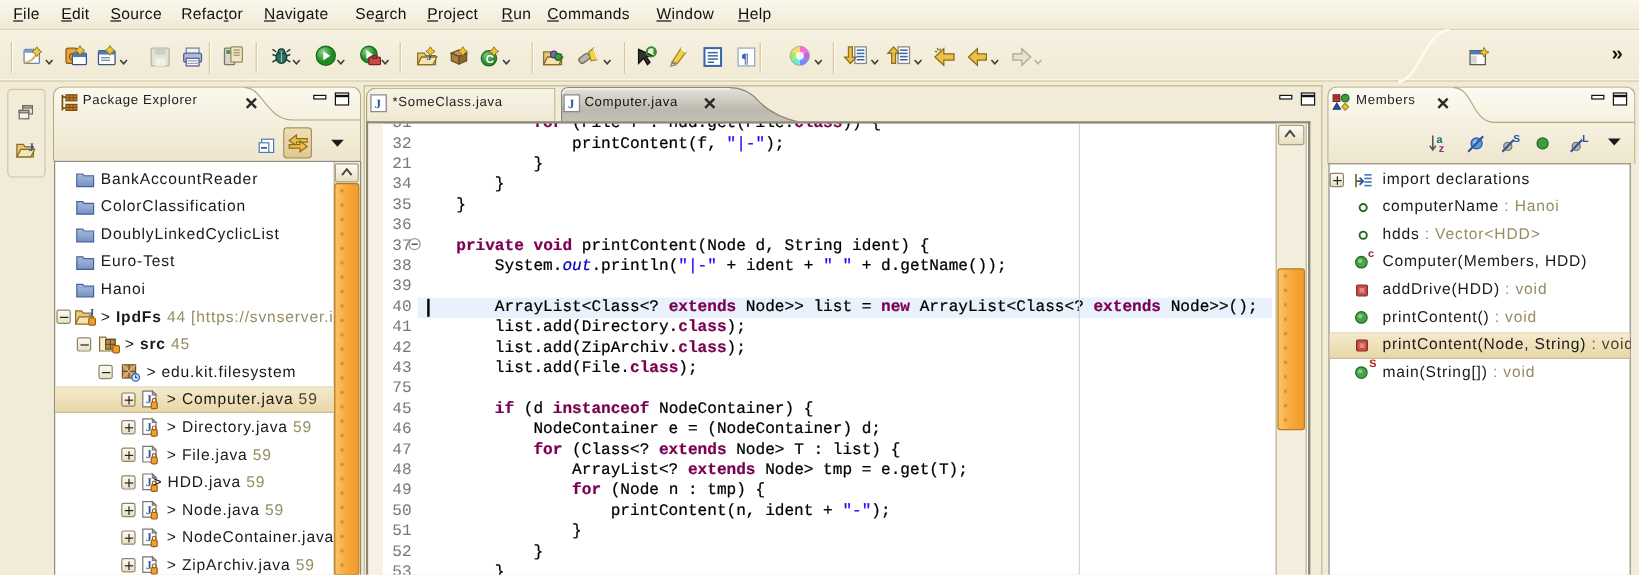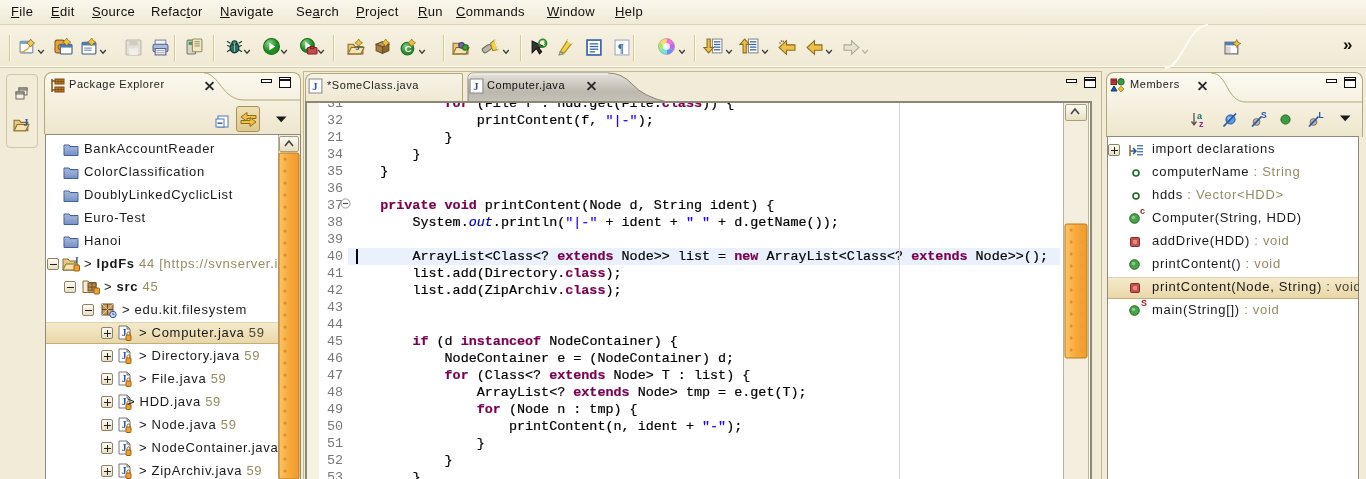--- a/index.html
+++ b/index.html
@@ -554,21 +554,22 @@
     <div class="codeline" style="left:41px;top:111px"><span style="visibility:hidden">        </span>System.<span class="sf">out</span>.println(<span class="str">"|-"</span> + ident + <span class="str">" "</span> + d.getName());</div>
     <div class="lnum" style="left:0px;top:128px;top:128px">39</div>
     <div class="codeline" style="left:41px;top:128px"><span style="visibility:hidden"></span></div>
     <div class="lnum" style="left:0px;top:145px;top:145px">40</div>
     <div class="codeline" style="left:41px;top:145px"><span style="visibility:hidden">        </span>ArrayList&lt;Class&lt;? <span class="kw">extends</span> Node&gt;&gt; list = <span class="kw">new</span> ArrayList&lt;Class&lt;? <span class="kw">extends</span> Node&gt;&gt;();</div>
     <div class="lnum" style="left:0px;top:162px;top:162px">41</div>
     <div class="codeline" style="left:41px;top:162px"><span style="visibility:hidden">        </span>list.add(Directory.<span class="kw">class</span>);</div>
     <div class="lnum" style="left:0px;top:179px;top:179px">42</div>
     <div class="codeline" style="left:41px;top:179px"><span style="visibility:hidden">        </span>list.add(ZipArchiv.<span class="kw">class</span>);</div>
     <div class="lnum" style="left:0px;top:196px;top:196px">43</div>
-    <div class="lnum" style="left:0px;top:213px;top:213px">44</div>
+    <div class="codeline" style="left:41px;top:196px"><span style="visibility:hidden">        </span>list.add(File.<span class="kw">class</span>);</div>
+    <div class="lnum" style="left:0px;top:213px;top:213px">75</div>
     <div class="codeline" style="left:41px;top:213px"><span style="visibility:hidden"></span></div>
     <div class="lnum" style="left:0px;top:230px;top:230px">45</div>
     <div class="codeline" style="left:41px;top:230px"><span style="visibility:hidden">        </span><span class="kw">if</span> (d <span class="kw">instanceof</span> NodeContainer) {</div>
     <div class="lnum" style="left:0px;top:247px;top:247px">46</div>
     <div class="codeline" style="left:41px;top:247px"><span style="visibility:hidden">            </span>NodeContainer e = (NodeContainer) d;</div>
     <div class="lnum" style="left:0px;top:264px;top:264px">47</div>
     <div class="codeline" style="left:41px;top:264px"><span style="visibility:hidden">            </span><span class="kw">for</span> (Class&lt;? <span class="kw">extends</span> Node&gt; T : list) {</div>
     <div class="lnum" style="left:0px;top:281px;top:281px">48</div>
     <div class="codeline" style="left:41px;top:281px"><span style="visibility:hidden">                </span>ArrayList&lt;? <span class="kw">extends</span> Node&gt; tmp = e.get(T);</div>
     <div class="lnum" style="left:0px;top:298px;top:298px">49</div>
@@ -662,31 +663,31 @@
 <path d="M2 2 L2 13" stroke="#8a6d1d" stroke-width="1.5"></path>
 <rect x="9" y="2" width="6" height="1.4" fill="#4e7bb4"></rect>
         <rect x="9" y="5" width="6" height="1.4" fill="#4e7bb4"></rect>
 <rect x="9" y="8" width="6" height="1.4" fill="#4e7bb4"></rect>
         <rect x="9" y="11" width="6" height="1.4" fill="#4e7bb4"></rect>
       </svg>
       <div class="trow" style="left:1152px;top:141px">import declarations</div>
       <svg class="abs" style="left:1132px;top:169px" width="8" height="8" viewBox="0 0 8 8">
         <circle cx="4" cy="4" r="3" fill="#fff" stroke="#1c6b1c" stroke-width="1.6"></circle>
       </svg>
-      <div class="trow" style="left:1152px;top:164px">computerName<span class="olive"> : String</span></div>
+      <div class="trow" style="left:1152px;top:164px">computerName<span class="olive"> : Hanoi</span></div>
       <svg class="abs" style="left:1132px;top:192px" width="8" height="8" viewBox="0 0 8 8">
         <circle cx="4" cy="4" r="3" fill="#fff" stroke="#1c6b1c" stroke-width="1.6"></circle>
       </svg>
       <div class="trow" style="left:1152px;top:187px">hdds<span class="olive"> : Vector&lt;HDD&gt;</span></div>
       <svg class="abs" style="left:1129px;top:213px" width="11" height="11" viewBox="0 0 11 11">
         <circle cx="5.5" cy="5.5" r="4.8" fill="#4aa34a" stroke="#1c6b1c"></circle>
         <circle cx="4.5" cy="4.5" r="1.8" fill="#8cc88c"></circle>
       </svg>
       <div class="abs" style="left:1140px;top:206px;font-size:9px;font-weight:bold;color:#8a2a26">c</div>
-      <div class="trow" style="left:1152px;top:210px">Computer(String, HDD)</div>
+      <div class="trow" style="left:1152px;top:210px">Computer(Members, HDD)</div>
       <svg class="abs" style="left:1130px;top:237px" width="10" height="10" viewBox="0 0 10 10">
         <rect x="0.5" y="0.5" width="9" height="9" rx="1" fill="#c5504a" stroke="#8a2a26"></rect>
         <rect x="3" y="3" width="4" height="4" fill="#e08a86"></rect>
       </svg>
       <div class="trow" style="left:1152px;top:233px">addDrive(HDD)<span class="olive"> : void</span></div>
       <svg class="abs" style="left:1129px;top:259px" width="11" height="11" viewBox="0 0 11 11">
         <circle cx="5.5" cy="5.5" r="4.8" fill="#4aa34a" stroke="#1c6b1c"></circle>
         <circle cx="4.5" cy="4.5" r="1.8" fill="#8cc88c"></circle>
       </svg>
       <div class="trow" style="left:1152px;top:256px">printContent()<span class="olive"> : void</span></div>

